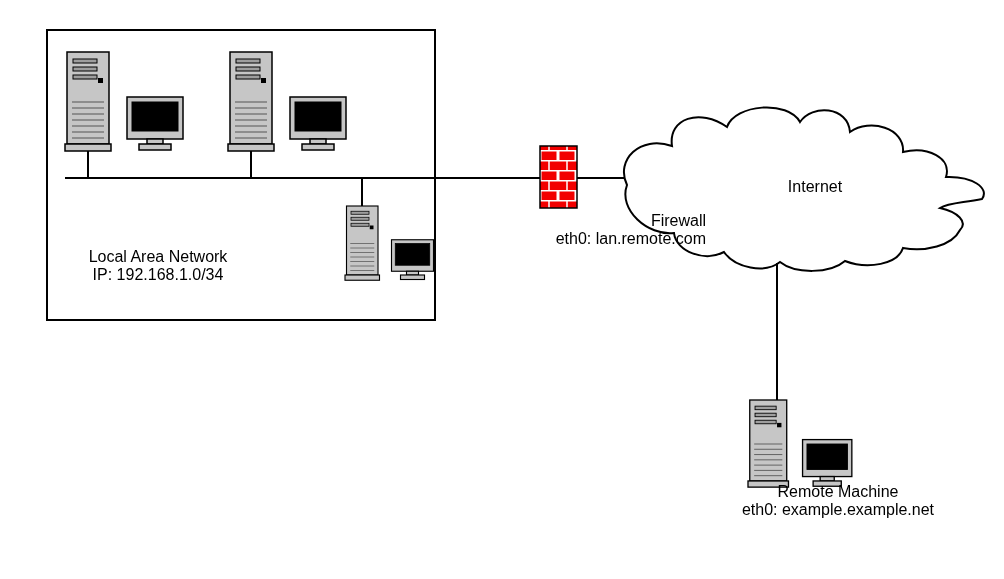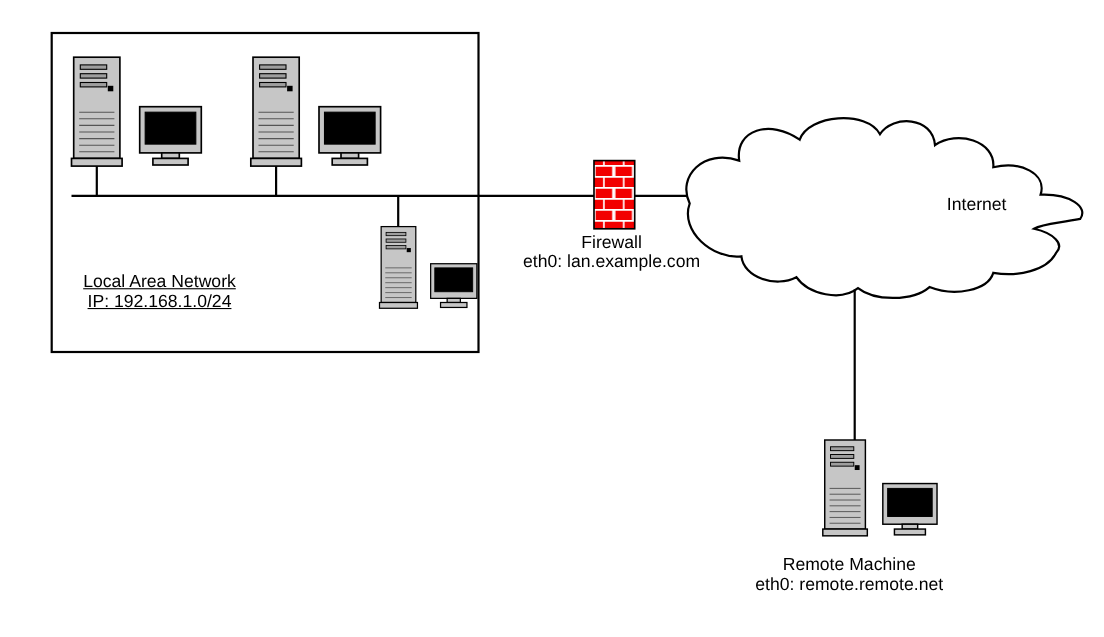--- a/index.html
+++ b/index.html
@@ -109,32 +109,32 @@
       <rect x="540" y="146" width="37" height="62" fill="url(#bricks)"></rect>
       <rect x="540" y="146" width="37" height="62" class="fw-outline"></rect>
     </g>
 
     <use href="#workstation" transform="translate(65,52)"></use>
     <use href="#workstation" transform="translate(228,52)"></use>
     <use href="#workstation" transform="translate(345,206) scale(0.75)"></use>
     <use href="#workstation" transform="translate(748,400) scale(0.88)"></use>
   </svg>
 
-  <div class="label" style="left:45px; top:248px; width:200px;text-decoration:underline;">
+  <div class="label" style="left:58px; top:248px; width:200px;">
     <div>Local Area Network</div>
-    <div>IP: 192.168.1.0/24</div>
+    <div>IP: 192.168.1.0/34</div>
   </div>
 
-  <div class="label" style="left:406px; top:212px; width:300px;">
+  <div class="label" style="left:406px; top:212px; width:300px;text-align:right;">
     <div>Firewall</div>
-    <div>eth0: lan.example.com</div>
+    <div>eth0: lan.remote.com</div>
   </div>
 
-  <div class="label" style="left:715px; top:178px; width:200px;text-align:right;">
+  <div class="label" style="left:715px; top:178px; width:200px;">
     <div>Internet</div>
   </div>
 
-  <div class="label" style="left:622px; top:483px; width:300px;margin-top:22px;">
+  <div class="label" style="left:688px; top:483px; width:300px;">
     <div>Remote Machine</div>
-    <div>eth0: remote.remote.net</div>
+    <div>eth0: example.example.net</div>
   </div>
 
 </div>
 
 </body></html>

